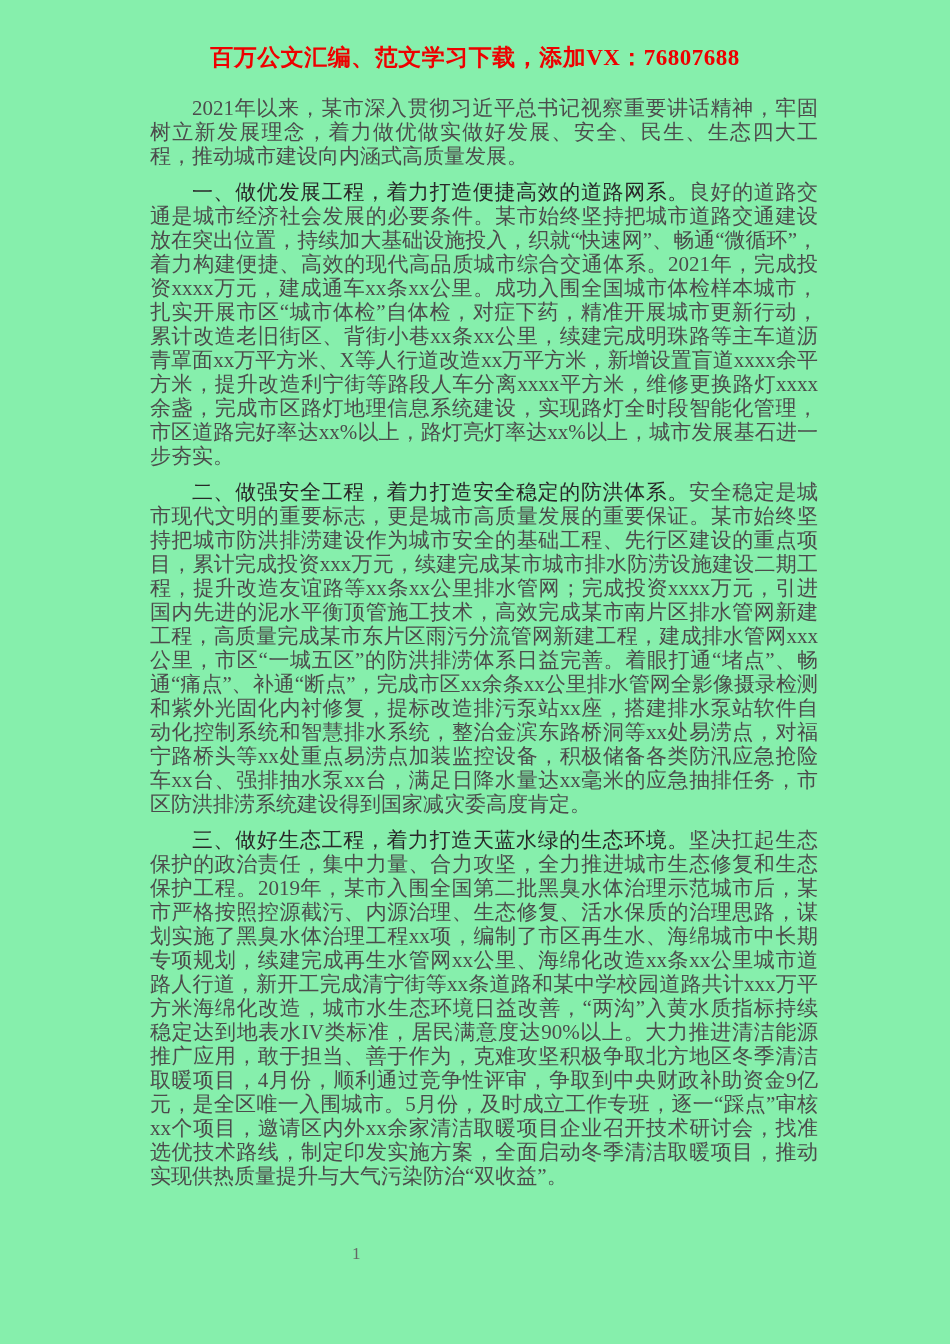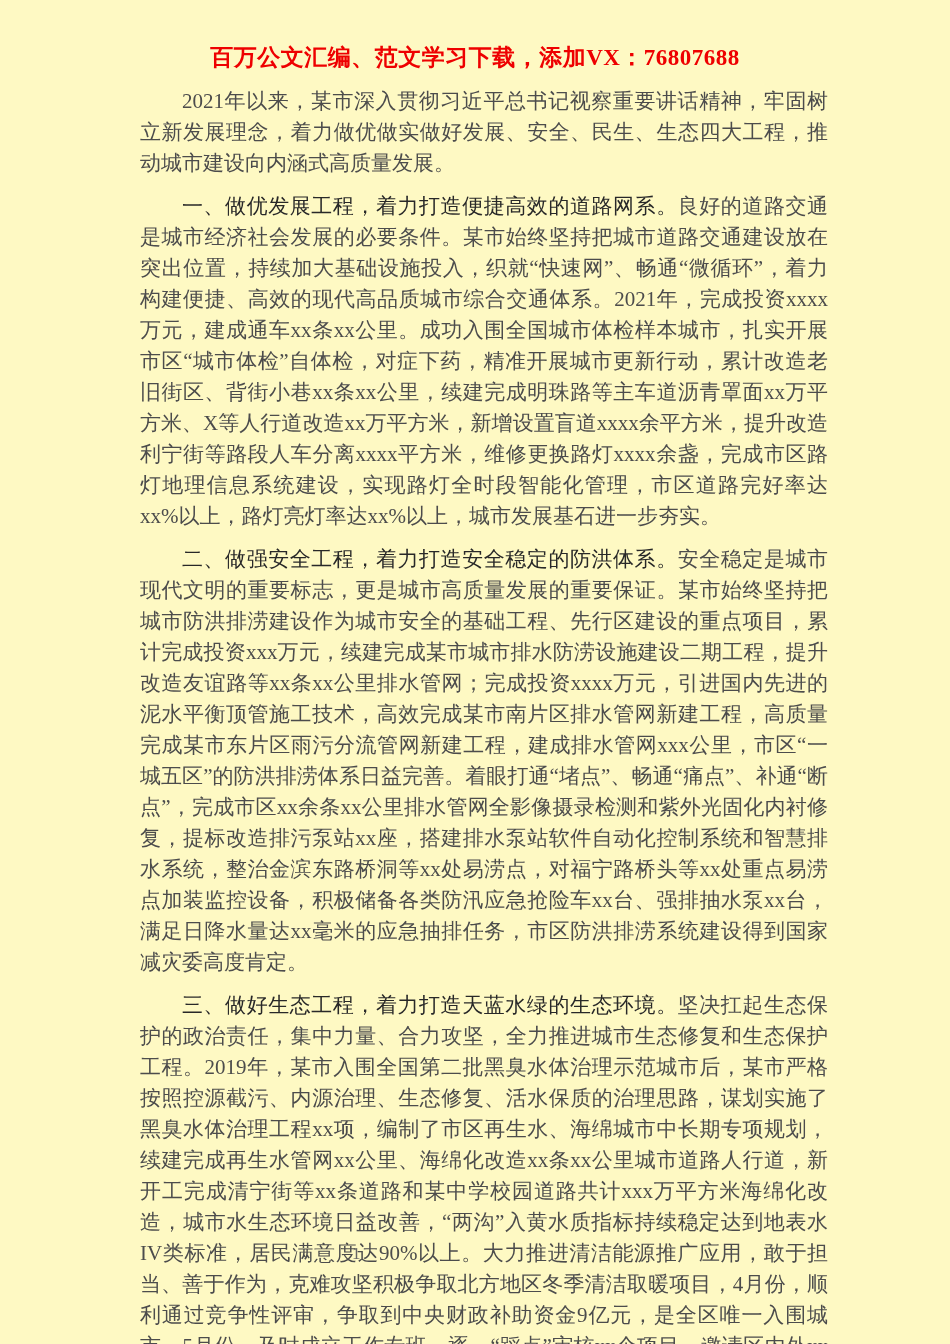--- a/index.html
+++ b/index.html
@@ -4,21 +4,21 @@
 <style>
   html, body {
     margin: 0;
     padding: 0;
     background: #ffffff;
   }
   .page {
     position: relative;
     width: 950px;
     height: 1344px;
-    background: #fef9c3;
+    background: #86efac;
     overflow: hidden;
     font-family: "Liberation Serif", "DejaVu Serif", serif;
   }
   .banner {
     position: absolute;
     top: 42px;
     left: 0;
     width: 100%;
     text-align: center;
     font-size: 23px;
@@ -26,23 +26,23 @@
     color: #ee0000;
     letter-spacing: 0.5px;
   }
   .content {
     position: absolute;
     left: 138px;
     top: 84px;
     width: 692px;
   }
   .para {
-    margin: 2px;
+    margin: 12px;
     font-size: 21px;
-    line-height: 31px;
+    line-height: 24px;
     color: #4c4c4c;
     text-align: justify;
     text-justify: inter-ideograph;
     text-indent: 2em;
   }
   .para + .para {
     margin-top: 12px;
   }
   .lead {
     font-weight: normal;

